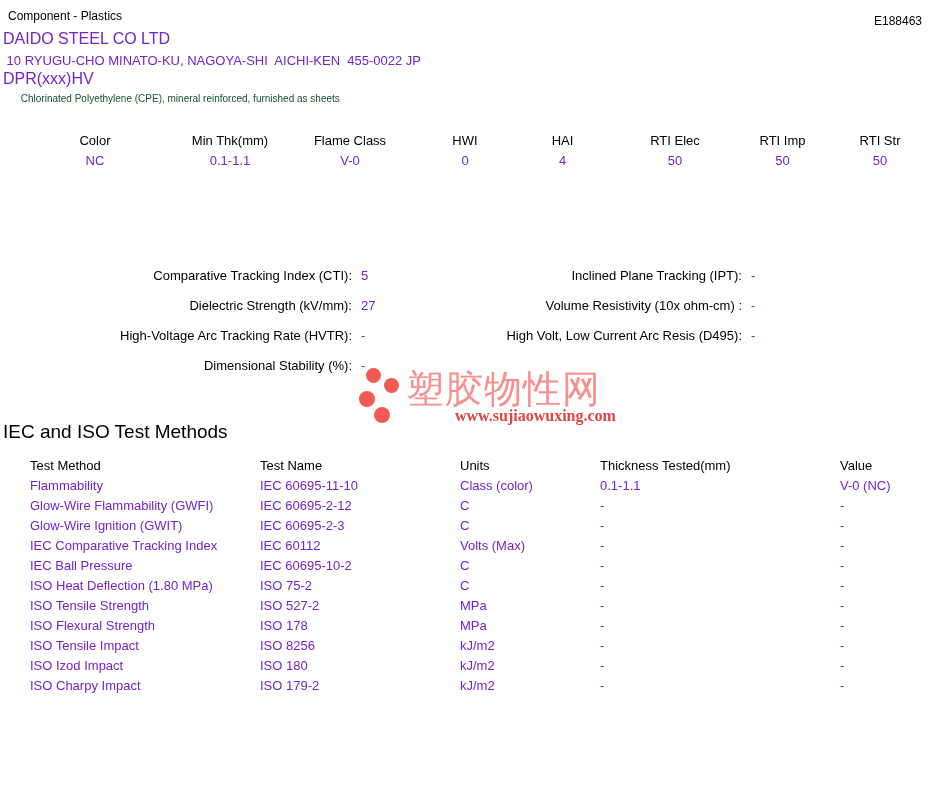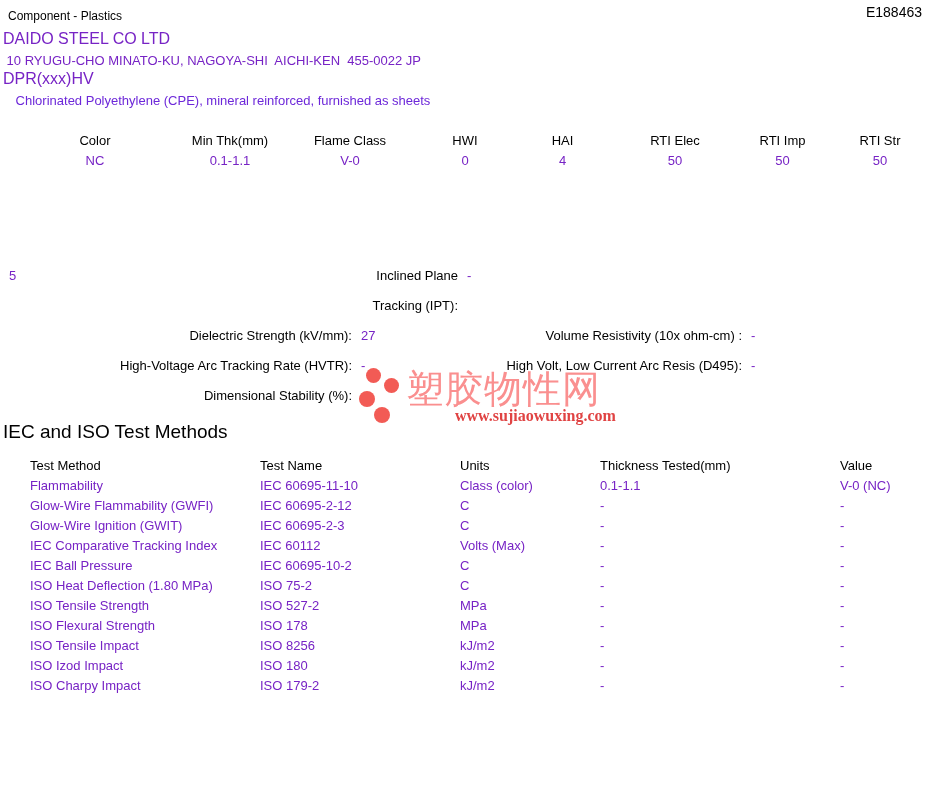--- a/index.html
+++ b/index.html
@@ -5,25 +5,25 @@
   html,body{margin:0;padding:0;background:#fff;}
   .page{
     position:relative;width:950px;height:768px;background:#fff;overflow:hidden;
     font-family:"Liberation Sans", sans-serif;color:#000;
   }
   .abs{position:absolute;}
   .pre{white-space:pre;}
 
   
   .category{left:8px;top:9px;font-size:12px;}
-  .file-number{right:28px;top:4px;font-size:14px;}
+  .file-number{right:28px;top:14px;font-size:12px;}
   .company{left:3px;top:30px;font-size:16px;color:#7723c5;}
   .address{left:3px;top:53px;font-size:13px;color:#7723c5;}
   .model{left:3px;top:70px;font-size:16px;color:#7723c5;}
-  .descr{left:12px;top:93px;font-size:13px;color:#6d28d9;}
+  .descr{left:18px;top:93px;font-size:10px;color:#14532d;}
 
   
   .ratings{left:10px;top:131px;display:flex;}
   .rcol{display:flex;flex-direction:column;text-align:center;}
   .rcol .rh{font-size:13px;line-height:20px;color:#000;}
   .rcol .rv{font-size:13px;line-height:20px;color:#7723c5;}
   .rc0{width:170px}.rc1{width:100px}.rc2{width:140px}.rc3{width:90px}
   .rc4{width:105px}.rc5{width:120px}.rc6{width:95px}.rc7{width:100px}
 
   
@@ -90,20 +90,21 @@
       <span class="rv">50</span>
     </div>
     <div class="rcol rc7">
       <span class="rh">RTI Str</span>
       <span class="rv">50</span>
     </div>
   </div>
 
   <div class="abs props">
     <div class="prow">
+      <span class="plabel">Comparative Tracking Index (CTI):</span>
       <span class="pvalue">5</span>
       <span class="plabel">Inclined Plane Tracking (IPT):</span>
       <span class="pvalue">-</span>
     </div>
     <div class="prow">
       <span class="plabel">Dielectric Strength (kV/mm):</span>
       <span class="pvalue">27</span>
       <span class="plabel">Volume Resistivity (10x ohm-cm) :</span>
       <span class="pvalue">-</span>
     </div>

